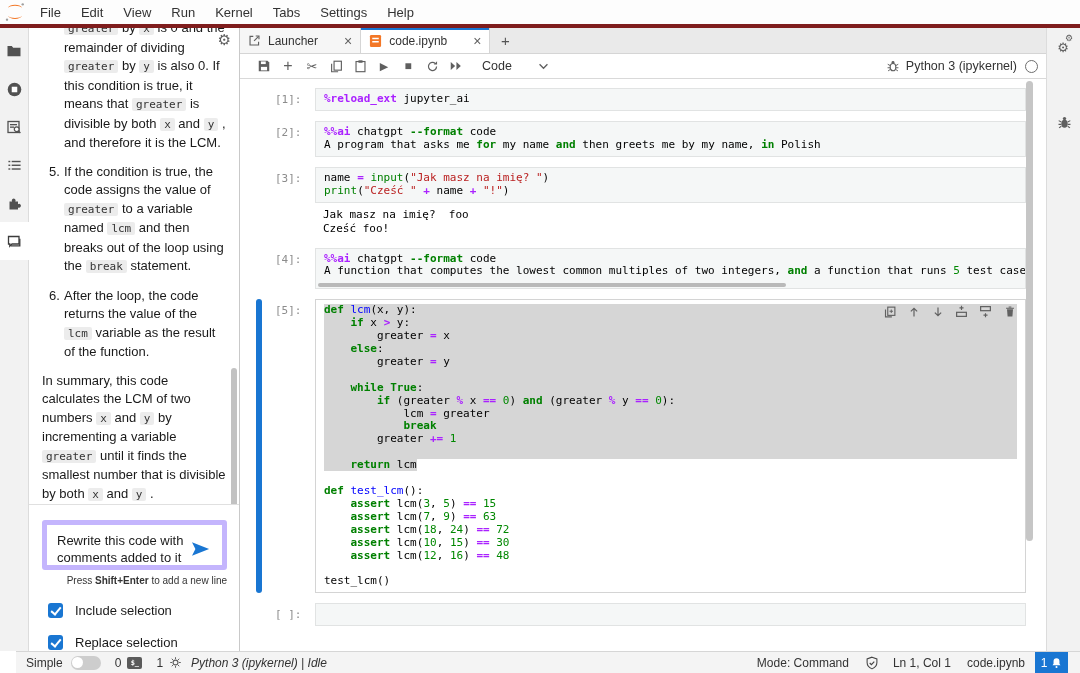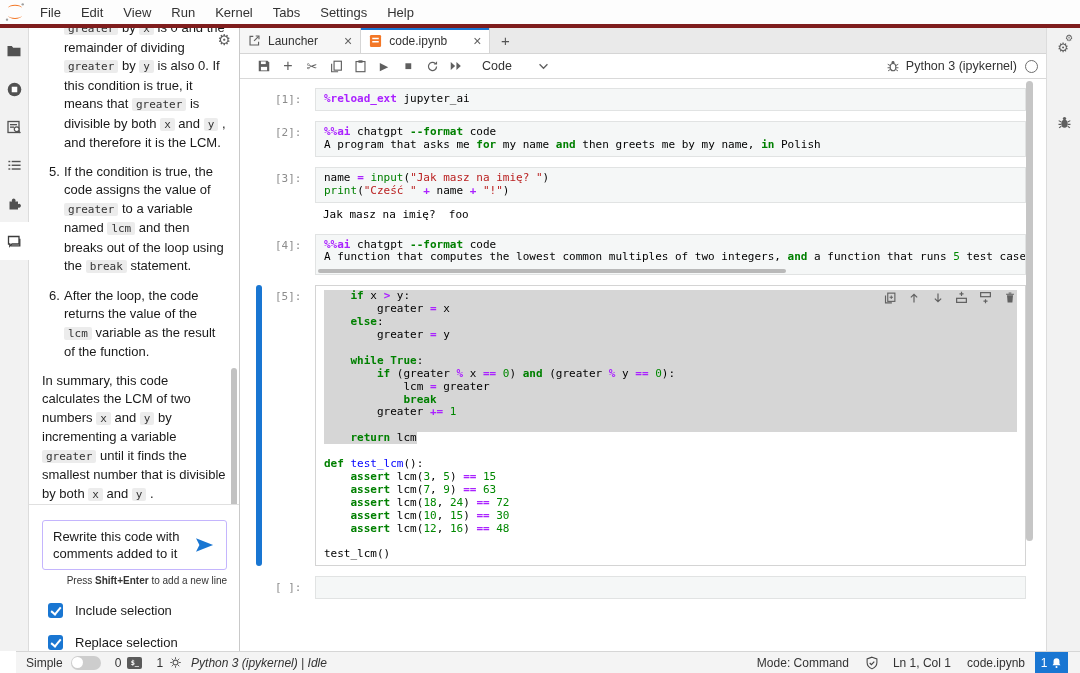--- a/index.html
+++ b/index.html
@@ -28,21 +28,21 @@
   .chat-block.indent { padding-left:22px; }
   .chat-block.clip { margin-top:-9px; }
   .chat-li { padding-left:22px; position:relative; }
   .chat-li .marker { position:absolute; left:7px; }
   .chip { font-family:"DejaVu Sans Mono", monospace; font-size:11px; background:#ececec;
     border-radius:2px; padding:0 4px; color:#333; }
   #chat-vscroll { position:absolute; right:2px; top:340px; width:6px; height:140px;
     background:#c2c2c2; border-radius:3px; }
 
   #chat-input-area { flex:0 0 147px; border-top:1px solid #e0e0e0; padding:15px 12px 0 13px; }
-  #prompt-box { border:1px solid #c4b5fd; border-radius:3px; height:50px; padding:7px 8px 0 10px;
+  #prompt-box { border:5px solid #c4b5fd; border-radius:3px; height:50px; padding:7px 8px 0 10px;
     display:flex; align-items:flex-start; background:#fff; }
   #prompt-text { flex:1; font-size:13px; line-height:17px; color:#1a1a1a; width:140px; }
   #send-btn { flex:0 0 24px; margin-top:8px; cursor:pointer; }
   #input-hint { text-align:right; font-size:10px; color:#333; margin-top:5px; }
   .cbx-row { display:flex; align-items:center; margin-top:17px; }
   .cbx { width:15px; height:15px; background:#1976d2; border-radius:3px; margin:0 12px 0 6px;
     position:relative; cursor:pointer; }
   .cbx:after { content:""; position:absolute; left:4.5px; top:1.5px; width:4px; height:8px;
     border:solid #fff; border-width:0 2px 2px 0; transform:rotate(40deg); }
   .cbx-label { font-size:13px; color:#1a1a1a; }
@@ -338,39 +338,41 @@
         <div class="cell">
           <div class="collapser"></div>
           <div class="prompt">[3]:</div>
           <div class="cell-main">
             <div class="editor">
               <div class="cm-line"><span class="tok-t">name </span><span class="tok-o">=</span><span class="tok-t"> </span><span class="tok-b">input</span><span class="tok-t">(</span><span class="tok-s">"Jak masz na imię? "</span><span class="tok-t">)</span></div>
               <div class="cm-line"><span class="tok-b">print</span><span class="tok-t">(</span><span class="tok-s">"Cześć "</span><span class="tok-t"> </span><span class="tok-o">+</span><span class="tok-t"> name </span><span class="tok-o">+</span><span class="tok-t"> </span><span class="tok-s">"!"</span><span class="tok-t">)</span></div>
             </div>
             <div class="output">
               <div class="out-line">Jak masz na imię?  foo</div>
+              <div class="out-line">Cześć foo!</div>
             </div>
           </div>
         </div>
         <div class="cell">
           <div class="collapser"></div>
           <div class="prompt">[4]:</div>
           <div class="cell-main">
             <div class="editor" style="padding-bottom: 10px;">
               <div class="cm-line"><span class="tok-m">%%ai</span><span class="tok-t"> chatgpt </span><span class="tok-k">--format</span><span class="tok-t"> code</span></div>
               <div class="cm-line"><span class="tok-t">A function that computes the lowest common multiples of two integers, </span><span class="tok-k">and</span><span class="tok-t"> a function that runs </span><span class="tok-n">5</span><span class="tok-t"> test cases of the lowest</span></div>
               <div class="hscroll"></div>
             </div>
           </div>
         </div>
         <div class="cell">
           <div class="collapser on"></div>
           <div class="prompt">[5]:</div>
           <div class="cell-main">
             <div class="editor active">
+              <div class="cm-line sel-full"><span class="tok-k">def</span><span class="tok-t"> </span><span class="tok-f">lcm</span><span class="tok-t">(x, y):</span></div>
               <div class="cm-line sel-full"><span class="tok-t">    </span><span class="tok-k">if</span><span class="tok-t"> x </span><span class="tok-o">&gt;</span><span class="tok-t"> y:</span></div>
               <div class="cm-line sel-full"><span class="tok-t">        greater </span><span class="tok-o">=</span><span class="tok-t"> x</span></div>
               <div class="cm-line sel-full"><span class="tok-t">    </span><span class="tok-k">else</span><span class="tok-t">:</span></div>
               <div class="cm-line sel-full"><span class="tok-t">        greater </span><span class="tok-o">=</span><span class="tok-t"> y</span></div>
               <div class="cm-line sel-full"><span class="tok-t"></span></div>
               <div class="cm-line sel-full"><span class="tok-t">    </span><span class="tok-k">while</span><span class="tok-t"> </span><span class="tok-k">True</span><span class="tok-t">:</span></div>
               <div class="cm-line sel-full"><span class="tok-t">        </span><span class="tok-k">if</span><span class="tok-t"> (greater </span><span class="tok-o">%</span><span class="tok-t"> x </span><span class="tok-o">==</span><span class="tok-t"> </span><span class="tok-n">0</span><span class="tok-t">) </span><span class="tok-k">and</span><span class="tok-t"> (greater </span><span class="tok-o">%</span><span class="tok-t"> y </span><span class="tok-o">==</span><span class="tok-t"> </span><span class="tok-n">0</span><span class="tok-t">):</span></div>
               <div class="cm-line sel-full"><span class="tok-t">            lcm </span><span class="tok-o">=</span><span class="tok-t"> greater</span></div>
               <div class="cm-line sel-full"><span class="tok-t">            </span><span class="tok-k">break</span></div>
               <div class="cm-line sel-full"><span class="tok-t">        greater </span><span class="tok-o">+=</span><span class="tok-t"> </span><span class="tok-n">1</span></div>

